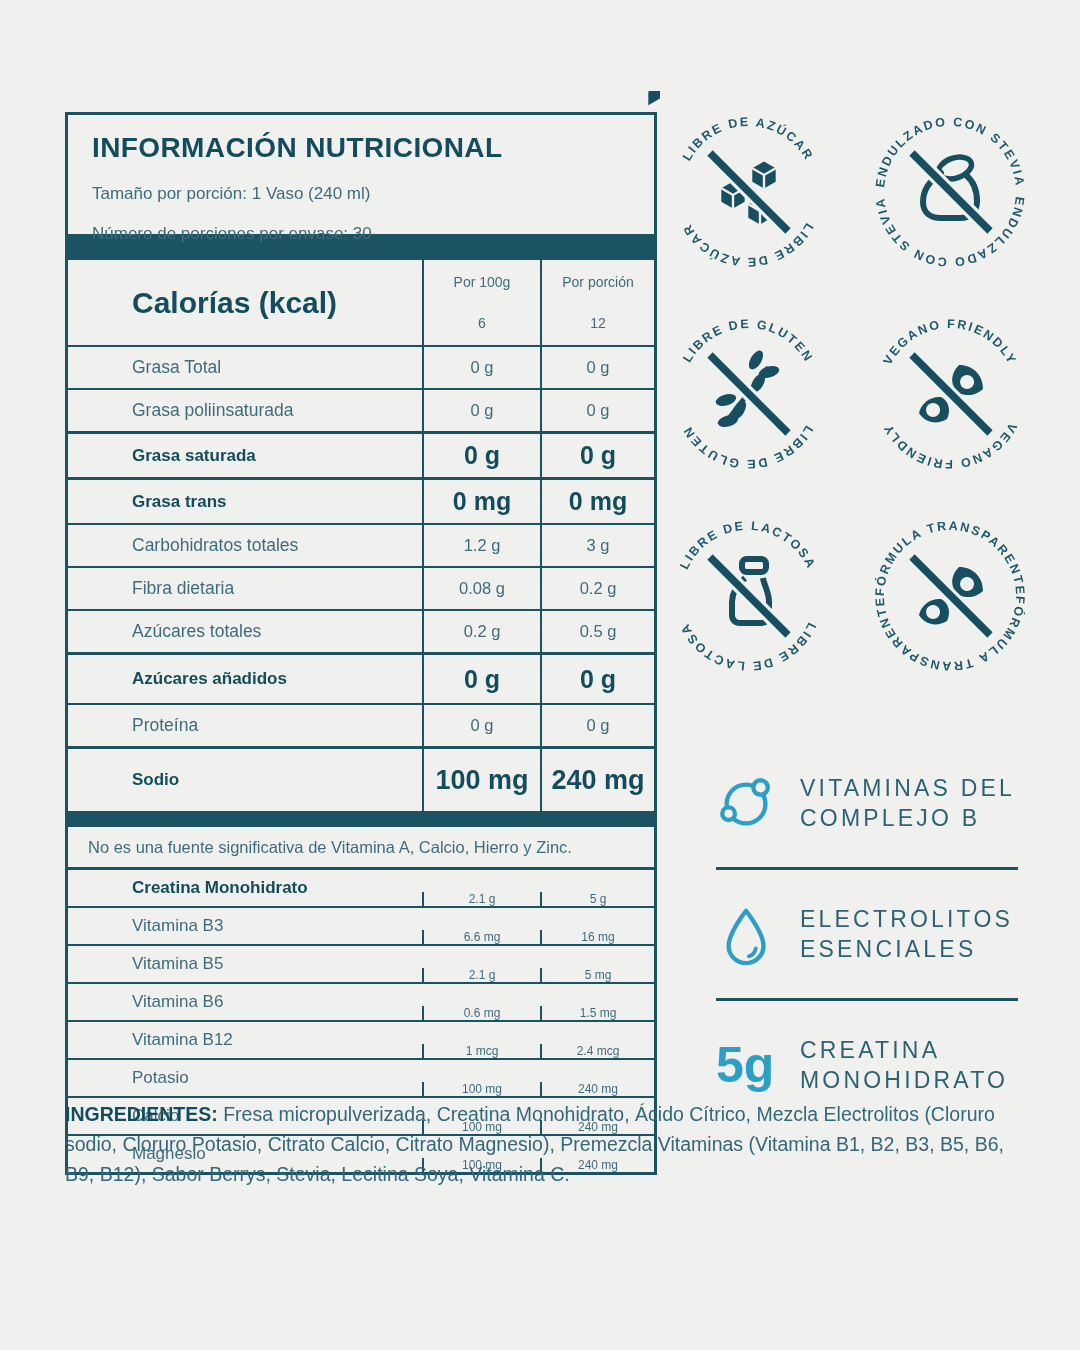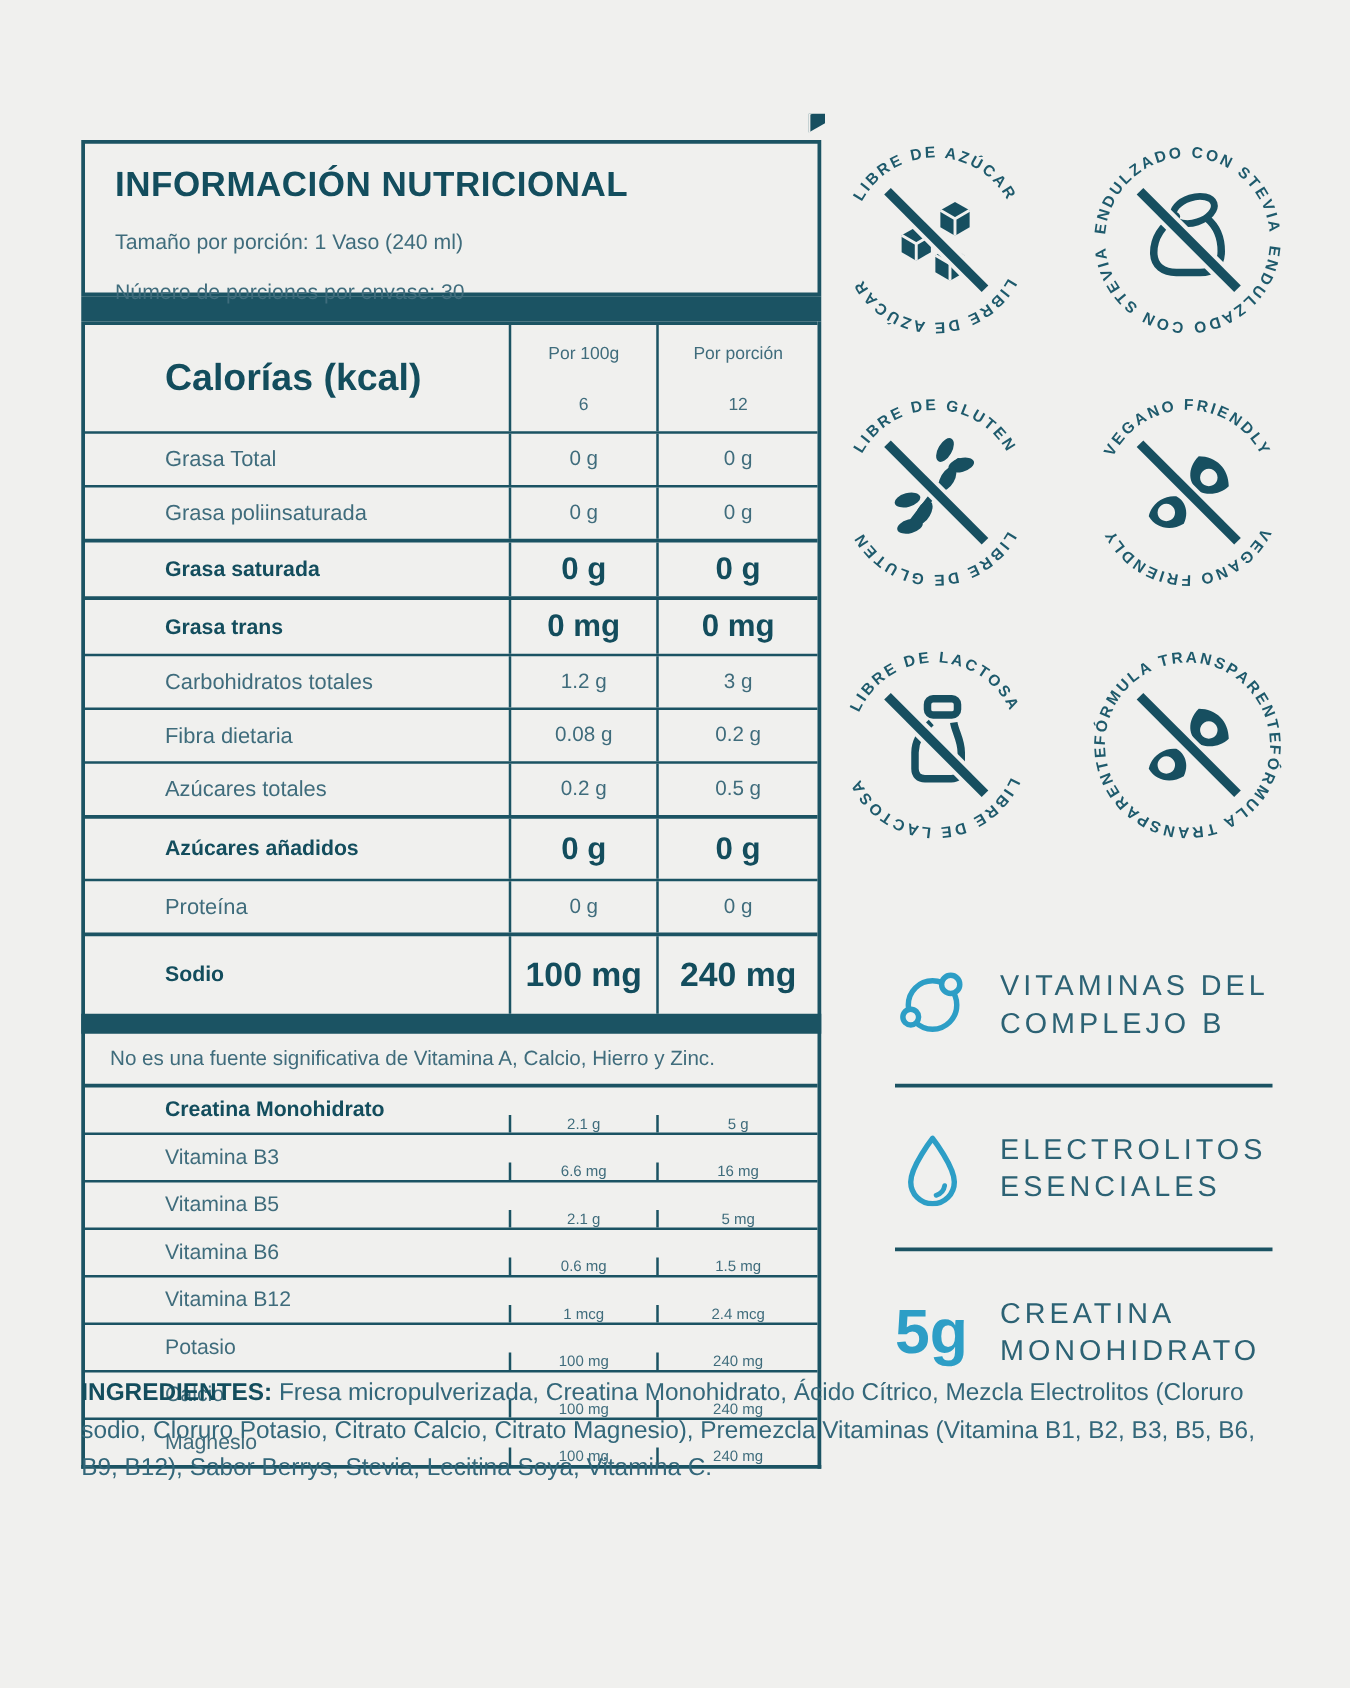--- a/index.html
+++ b/index.html
@@ -19,21 +19,21 @@
   .head-box{box-sizing:border-box;height:125px;border:3px solid var(--line);padding:17px 24px 0 24px;background:var(--bg);}
   .head-box h1{margin:0 0 13px 0;font-size:28px;font-weight:bold;color:var(--strong);letter-spacing:0.4px;}
   .head-box p{margin:20px 0;font-size:17px;color:var(--ink);}
   .bar{height:20px;background:var(--line);}
   .table-box{box-sizing:border-box;border:3px solid var(--line);border-top:0;background:var(--bg);display:flex;flex-direction:column;}
   .t-row{display:flex;align-items:stretch;border-top:2px solid var(--line);flex:0 0 auto;box-sizing:border-box;}
   .t-row.first{border-top:3px solid var(--line);}
   .cell{display:flex;align-items:center;box-sizing:border-box;}
   .c-name{flex:1;padding-left:20px;font-size:17.5px;color:var(--ink);margin-left:44px;}
   .c-val{width:118px;border-left:2px solid var(--line);justify-content:center;font-size:16.5px;color:var(--ink);text-align:center;}
-  .c-val2{width:129px;align-items:center;}
+  .c-val2{width:114px;align-items:center;}
   .r{min-height:43px;}
   .emph{min-height:46px;border-top-width:3px;}
   .emph .c-name{font-size:17px;font-weight:bold;color:var(--strong);}
   .emph .c-val{font-size:25px;font-weight:bold;color:var(--strong);}
   .h50{min-height:51px;}
   .sodio{min-height:65px;}
   .sodio .c-val{font-size:27px;}
   .cal{min-height:88px;}
   .cal .c-name{font-size:30px;font-weight:bold;color:var(--strong);}
   .cal .c-val{flex-direction:column;justify-content:space-between;padding:14px 0;font-size:14px;font-weight:normal;color:var(--ink);}

